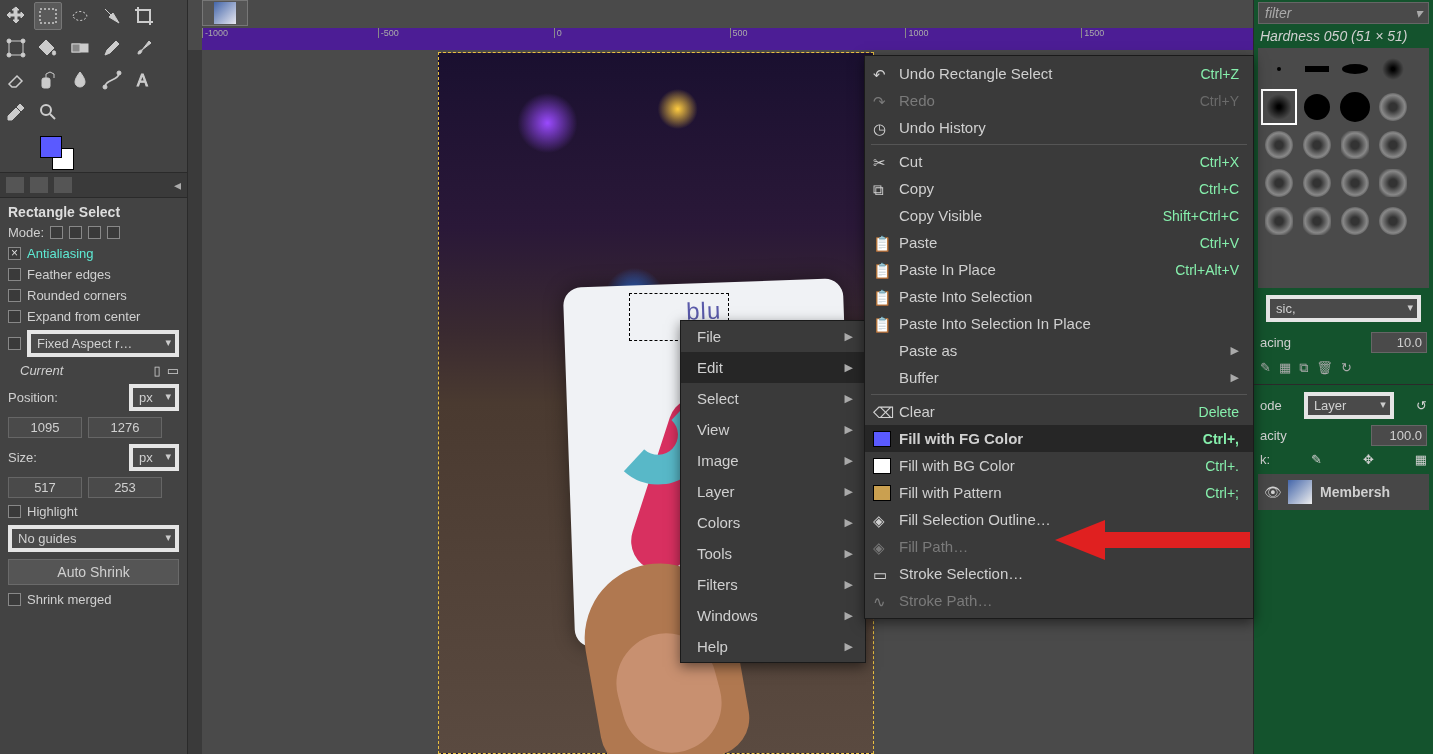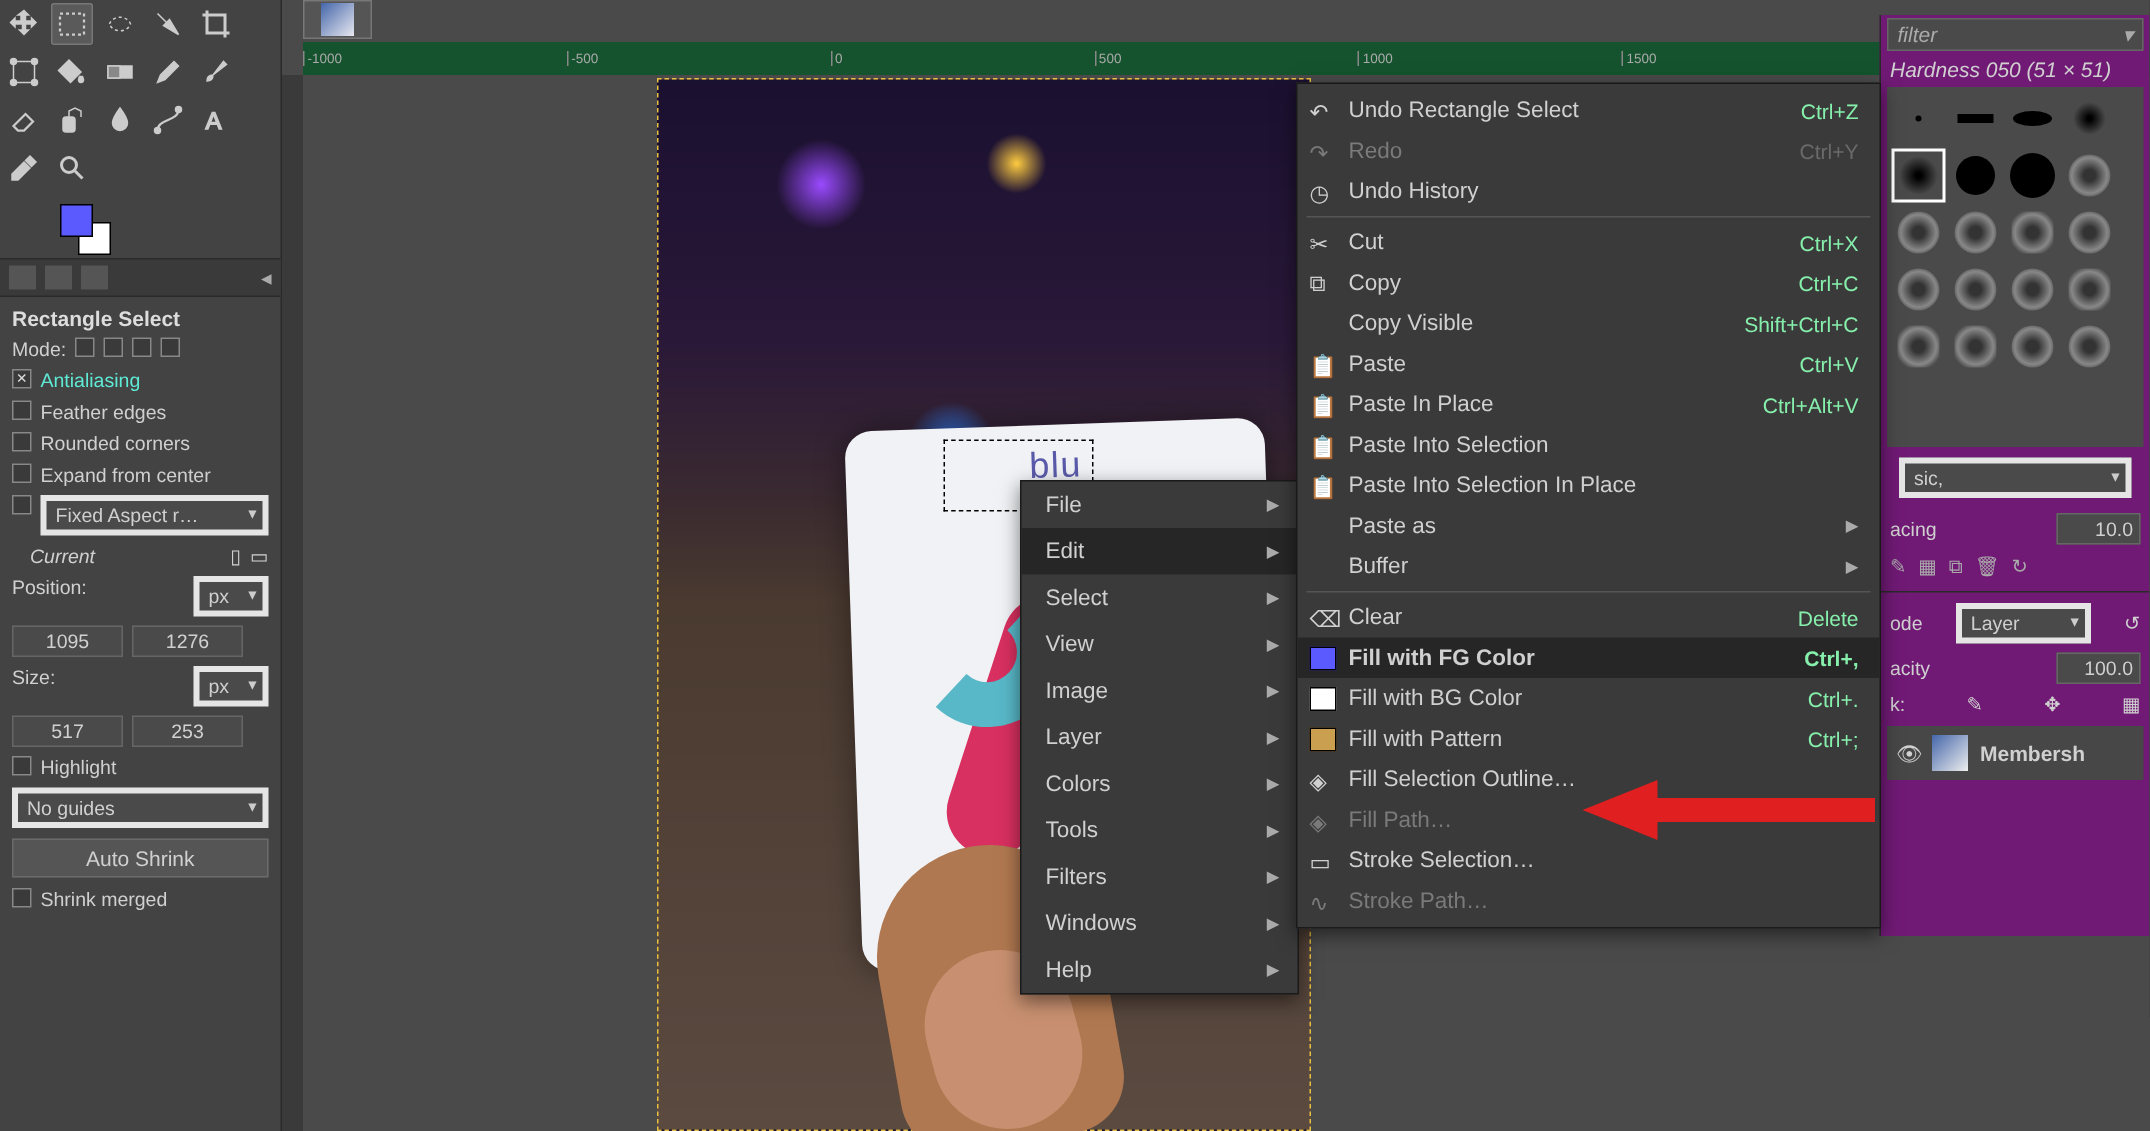--- a/index.html
+++ b/index.html
@@ -21,35 +21,35 @@
 .tool-grid { display: flex; flex-wrap: wrap; padding: 2px; gap: 4px; }
 .tool-btn { width: 28px; height: 28px; display:flex; align-items:center; justify-content:center; border:1px solid transparent; border-radius:2px; cursor:pointer; }
 .tool-btn.active { background:#5a5a5a; border:1px solid #777; }
 .tool-btn svg { width:20px; height:20px; fill:#ccc; stroke:#ccc; }
 .color-swatches { position:relative; width:40px; height:36px; margin:8px 0 0 40px; }
 .fg-color { position:absolute; left:0; top:0; width:22px; height:22px; background:#5a5aff; border:1px solid #000; }
 .bg-color { position:absolute; left:12px; top:12px; width:22px; height:22px; background:#fff; border:1px solid #000; }
 .tab-row { display:flex; gap:6px; padding:4px 6px; border-top:1px solid #2a2a2a; border-bottom:1px solid #2a2a2a; background:#3a3a3a;}
 .tab-row span { width:18px; height:16px; background:#555; display:inline-block; }
 .opt-title { font-weight:bold; padding:6px 8px 2px; color:#ddd; }
-.opt-row { display:flex; align-items:flex-start; gap:6px; padding:3px 8px; font-size:13px; }
+.opt-row { display:flex; align-items:center; gap:6px; padding:3px 8px; font-size:13px; }
 .opt-row.muted { color:#5eead4; }
 .checkbox { width:13px; height:13px; border:1px solid #888; background:#3a3a3a; display:inline-block; flex-shrink:0;}
 .checkbox.checked::after { content:"×"; color:#ddd; font-size:12px; line-height:11px; display:block; text-align:center;}
 .combo { flex:1; background:#4a4a4a; border:4px solid #e5e5e5; padding:2px 18px 2px 6px; position:relative; }
 .combo::after { content:"▾"; position:absolute; right:4px; top:2px; color:#ccc; font-size:11px;}
 .numbox { width:74px; background:#4a4a4a; border:1px solid #666; padding:2px 4px; text-align:center; }
 .opt-button { background:#555; border:1px solid #6a6a6a; padding:4px 0; text-align:center; margin:4px 8px; }
 .italic { font-style: italic; }
 
 
 .canvas-area { position:absolute; left:188px; top:0; right:0; bottom:0; background:#4a4a4a; }
 .tab-thumb { position:absolute; left:14px; top:0; width:46px; height:26px; background:#555; border:1px solid #777; display:flex; align-items:center; justify-content:center;}
 .tab-thumb .thumb { width:22px; height:22px; background:linear-gradient(135deg,#4466aa,#e8e8f0);}
-.ruler-h { position:absolute; left:14px; right:0; top:28px; height:22px; background:#14532d; display:flex; align-items:center; font-size:9px; color:#aaa;}
+.ruler-h { position:absolute; left:14px; right:0; top:28px; height:22px; background:#4c1d95; display:flex; align-items:flex-start; font-size:9px; color:#aaa;}
 .ruler-h span { width:190px; padding-left:2px; border-left:1px solid #888;}
 .ruler-v { position:absolute; left:0; top:50px; width:14px; bottom:0; background:#3a3a3a; }
 .image-viewport { position:absolute; left:20px; top:52px; right:0; bottom:0; background:#4a4a4a; overflow:hidden; }
 .image-canvas {
   position:absolute; left:230px; top:0; width:436px; height:702px;
   border:1px dashed #e8c040;
   background:
     radial-gradient(circle at 25% 10%, #9a4aff 0, transparent 30px),
     radial-gradient(circle at 55% 8%, #ffcc40 0, transparent 20px),
     radial-gradient(circle at 45% 35%, #3080ff 0, transparent 30px),
@@ -90,21 +90,21 @@
 .menu2 .sep { height:1px; background:#555; margin:3px 6px;}
 .menu2 .sub-arrow { color:#aaa; font-size:11px;}
 .fgfill { background:#5a5aff; border:1px solid #000; width:14px; height:14px;}
 .bgfill { background:#fff; border:1px solid #000; width:14px; height:14px;}
 .patfill { background:#caa050; border:1px solid #000; width:14px; height:14px;}
 
 
 .red-arrow { position:absolute; left:1055px; top:515px; z-index:10; pointer-events:none;}
 
 
-.right-col { position:absolute; right:0; top:10px; width:180px; height:614px; background:#701a75; border-left:1px solid #2a2a2a;}
+.right-col { position:absolute; right:0; top:0; width:180px; height:754px; background:#14532d; border-left:1px solid #2a2a2a;}
 .filter-box { background:#4a4a4a; border:1px solid #666; margin:2px 4px; padding:2px 6px; font-style:italic; color:#aaa; display:flex; justify-content:space-between;}
 .brush-title { padding:2px 6px; font-style:italic; font-size:14px;}
 .brush-grid { background:#4a4a4a; margin:2px 4px; height:240px; display:flex; flex-wrap:wrap; align-content:flex-start; padding:3px; gap:2px; overflow:hidden;}
 .brush-cell { width:36px; height:36px; display:flex; align-items:center; justify-content:center; position:relative;}
 .brush-cell.sel { border:2px solid #fff;}
 .bcircle { border-radius:50%; background:#000;}
 .bsoft { border-radius:50%; background:radial-gradient(circle,#000 10%,transparent 70%);}
 .brect { background:#000;}
 .btex { background:radial-gradient(circle,#333 20%, #888 60%, transparent 80%);}
 .right-combo { margin:4px 4px; }

